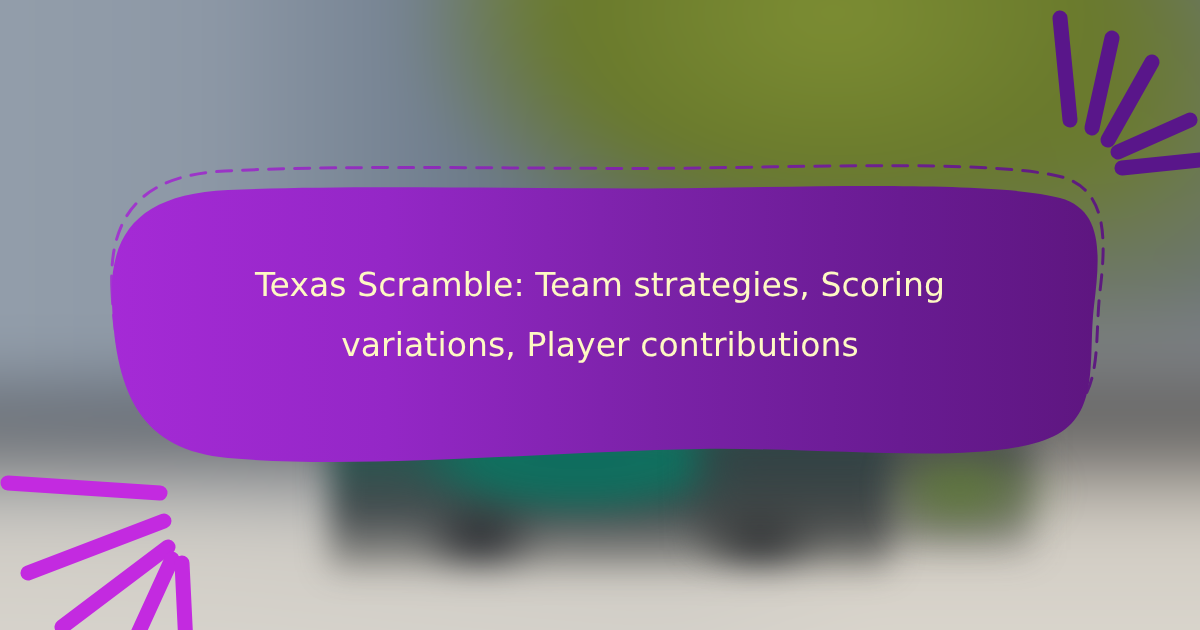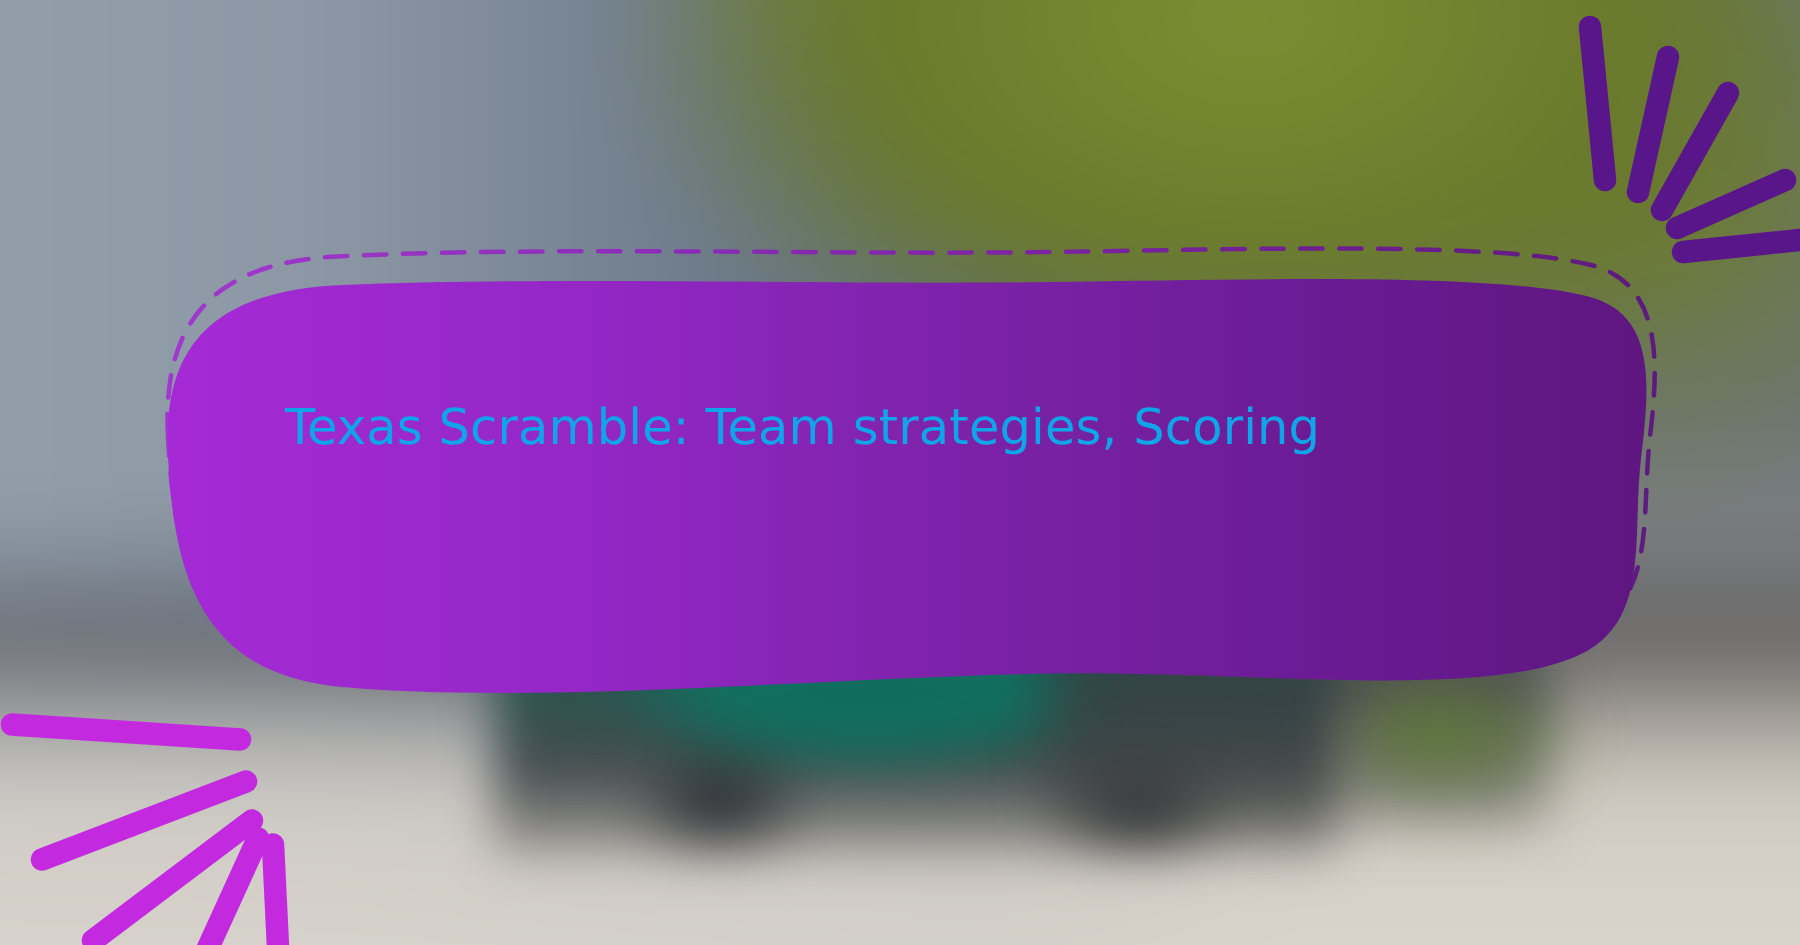--- a/index.html
+++ b/index.html
@@ -100,22 +100,22 @@
     width: 1200px; height: 630px;
     pointer-events: none;
   }
   .card-wrap svg { display: block; }
 
   .title-block {
     position: absolute;
     left: 190px;
     top: 255px;
     width: 820px;
-    text-align: left;
-    color: #0ea5e9;
+    text-align: center;
+    color: #fef9c3;
     font-size: 33px;
     line-height: 60px;
     font-weight: 400;
     letter-spacing: 0.1px;
     text-rendering: geometricPrecision;
   }
 </style>
 </head>
 <body>
 
@@ -187,15 +187,16 @@
                C 1104 210, 1100 256, 1094 306
                C 1088 356, 1100 410, 1058 434
                C 996 468, 840 447, 700 449
                C 560 451, 362 470, 228 458
                C 142 450, 116 396, 112 304 Z" fill="url(#blobGrad)"></path>
     </svg>
   </div>
 
   <div class="title-block">
     <div>Texas Scramble: Team strategies, Scoring</div>
+    <div>variations, Player contributions</div>
   </div>
 
 </div>
 
 </body></html>

